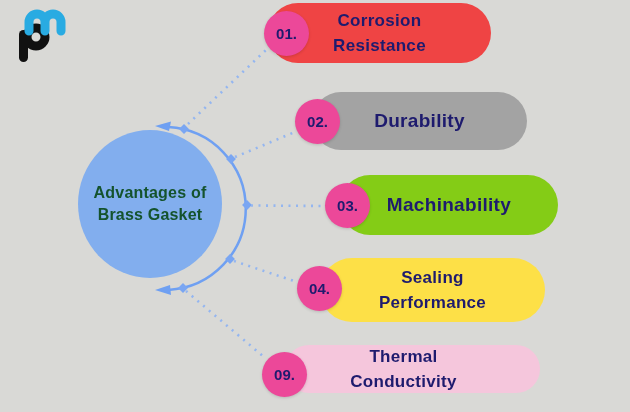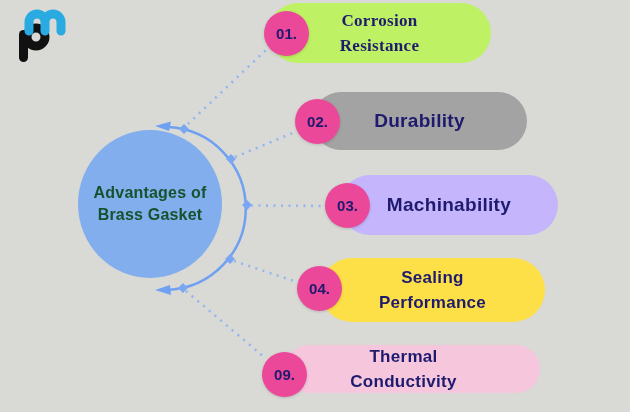--- a/index.html
+++ b/index.html
@@ -84,28 +84,28 @@
     <rect class="node" x="-3.5" y="-3.5" width="7" height="7" transform="translate(247,205) rotate(45)"></rect>
     <rect class="node" x="-3.5" y="-3.5" width="7" height="7" transform="translate(230,259) rotate(45)"></rect>
     <rect class="node" x="-3.5" y="-3.5" width="7" height="7" transform="translate(183,288) rotate(45)"></rect>
     <line class="dotline" x1="188" y1="124" x2="267" y2="49"></line>
     <line class="dotline" x1="235" y1="157" x2="295" y2="132"></line>
     <line class="dotline" x1="251" y1="205.5" x2="324" y2="206"></line>
     <line class="dotline" x1="234" y1="261" x2="297" y2="282"></line>
     <line class="dotline" x1="186" y1="291" x2="264" y2="357"></line>
   </svg>
 
-  <div class="pill pill-1" style="background-color: #bef264; font-family: Liberation Serif, serif;">
+  <div class="pill pill-1" style="background-color: #ef4444;">
     <span>Corrosion
 Resistance</span>
   </div>
   <div class="pill pill-2" style="background-color: #a3a3a3;">
     <span>Durability</span>
   </div>
-  <div class="pill pill-3" style="background-color: #c4b5fd;">
+  <div class="pill pill-3" style="background-color: #84cc16;">
     <span>Machinability</span>
   </div>
   <div class="pill pill-4" style="background-color: #fde047;">
     <span>Sealing
 Performance</span>
   </div>
   <div class="pill pill-5" style="background-color: rgb(245, 198, 220);">
     <span>Thermal
 Conductivity</span>
   </div>

